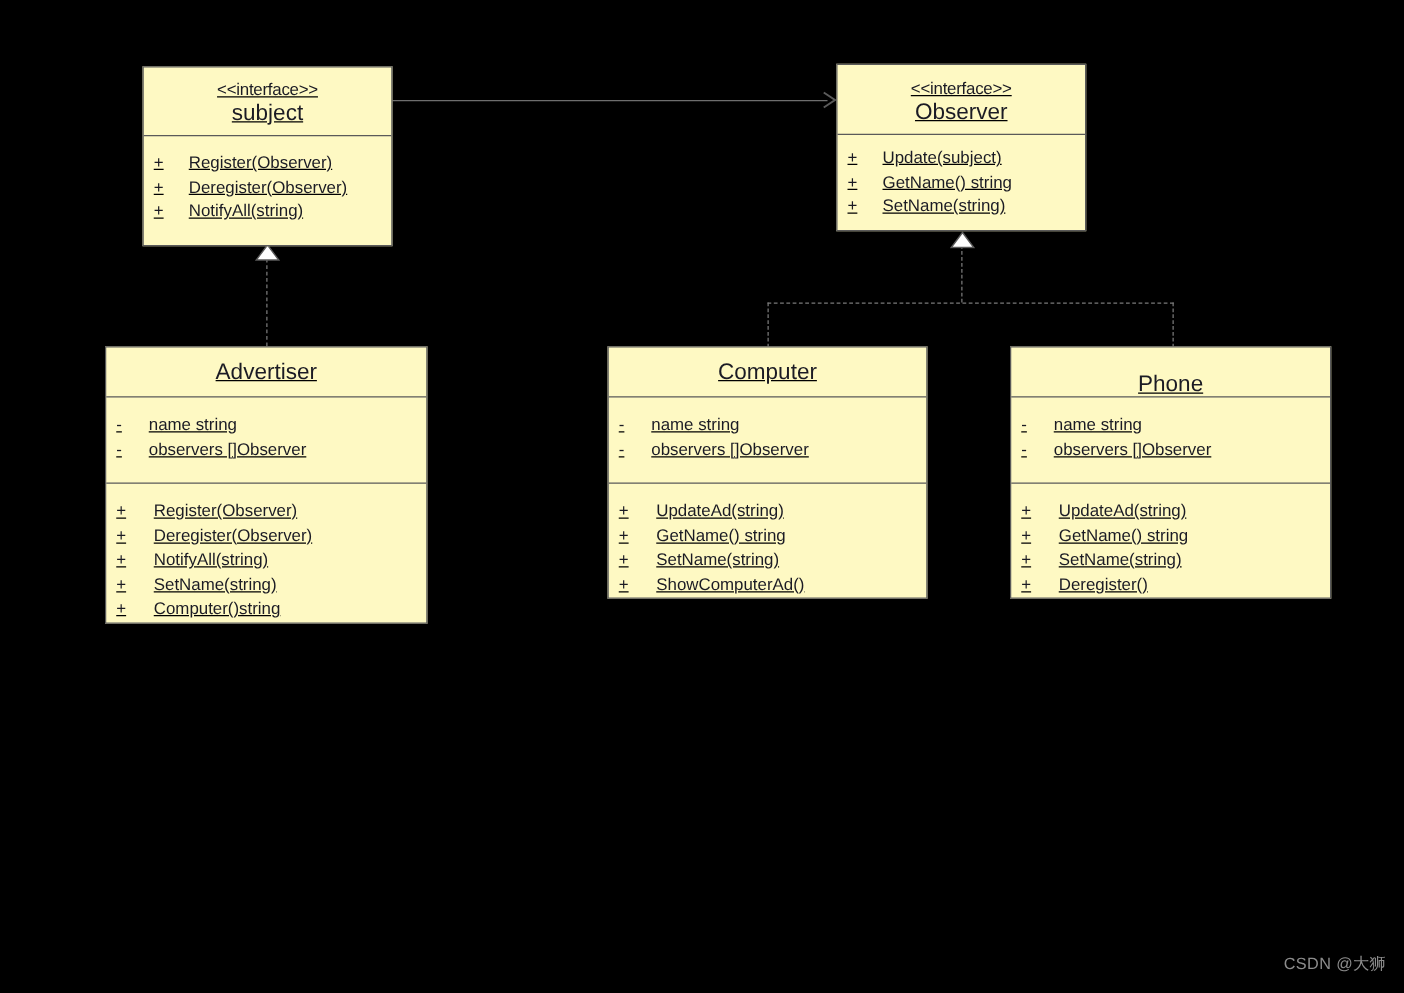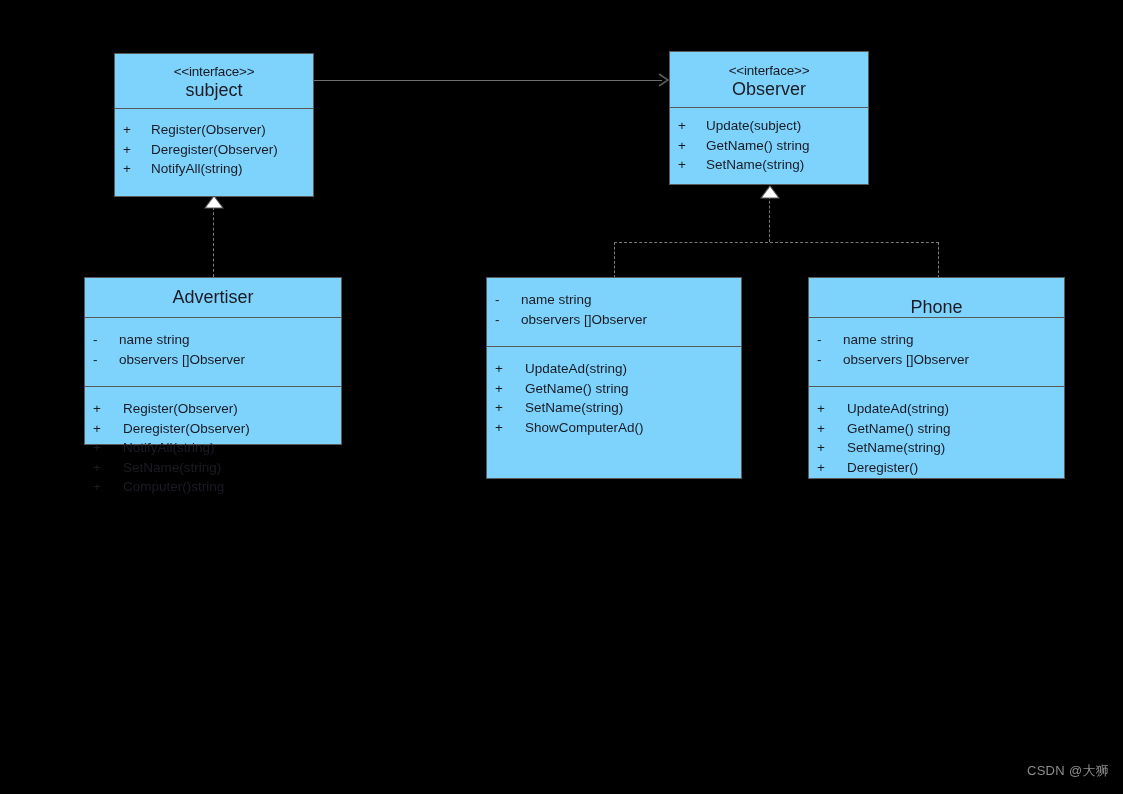--- a/index.html
+++ b/index.html
@@ -12,24 +12,25 @@
     width: 1123px;
     height: 794px;
     background: #000000;
     overflow: hidden;
     font-family: "Liberation Sans", sans-serif;
   }
 
   
   .uml-box {
     position: absolute;
-    background: #7dd3fc;
+    background: #fef9c3;
     border: 1px solid #5a5a5a;
     box-sizing: border-box;
     z-index: 5;
+    text-decoration: underline;
   }
   .uml-header {
     border-bottom: 1px solid #5a5a5a;
     box-sizing: border-box;
     display: flex;
     flex-direction: column;
     align-items: center;
     justify-content: center;
     text-align: center;
     color: #1b1b24;
@@ -172,21 +173,21 @@
         <span class="uml-vis">+</span>
         <span>GetName() string</span>
       </div>
       <div class="uml-row">
         <span class="uml-vis">+</span>
         <span>SetName(string)</span>
       </div>
     </div>
   </div>
 
-  <div class="uml-box" style="left:84px; top:277px; width:258px; height:168px;">
+  <div class="uml-box" style="left:84px; top:277px; width:258px; height:222px;">
     <div class="uml-header" style="height:40px;">
       <div class="uml-name">Advertiser</div>
     </div>
     <div class="uml-compartment attrs" style="height:68px;">
       <div class="uml-row">
         <span class="uml-vis">-</span>
         <span>name string</span>
       </div>
       <div class="uml-row">
         <span class="uml-vis">-</span>
@@ -211,20 +212,23 @@
         <span>SetName(string)</span>
       </div>
       <div class="uml-row">
         <span class="uml-vis">+</span>
         <span>Computer()string</span>
       </div>
     </div>
   </div>
 
   <div class="uml-box" style="left:486px; top:277px; width:256px; height:202px;">
+    <div class="uml-header" style="height:40px;">
+      <div class="uml-name">Computer</div>
+    </div>
     <div class="uml-compartment attrs" style="height:68px;">
       <div class="uml-row">
         <span class="uml-vis">-</span>
         <span>name string</span>
       </div>
       <div class="uml-row">
         <span class="uml-vis">-</span>
         <span>observers []Observer</span>
       </div>
     </div>

